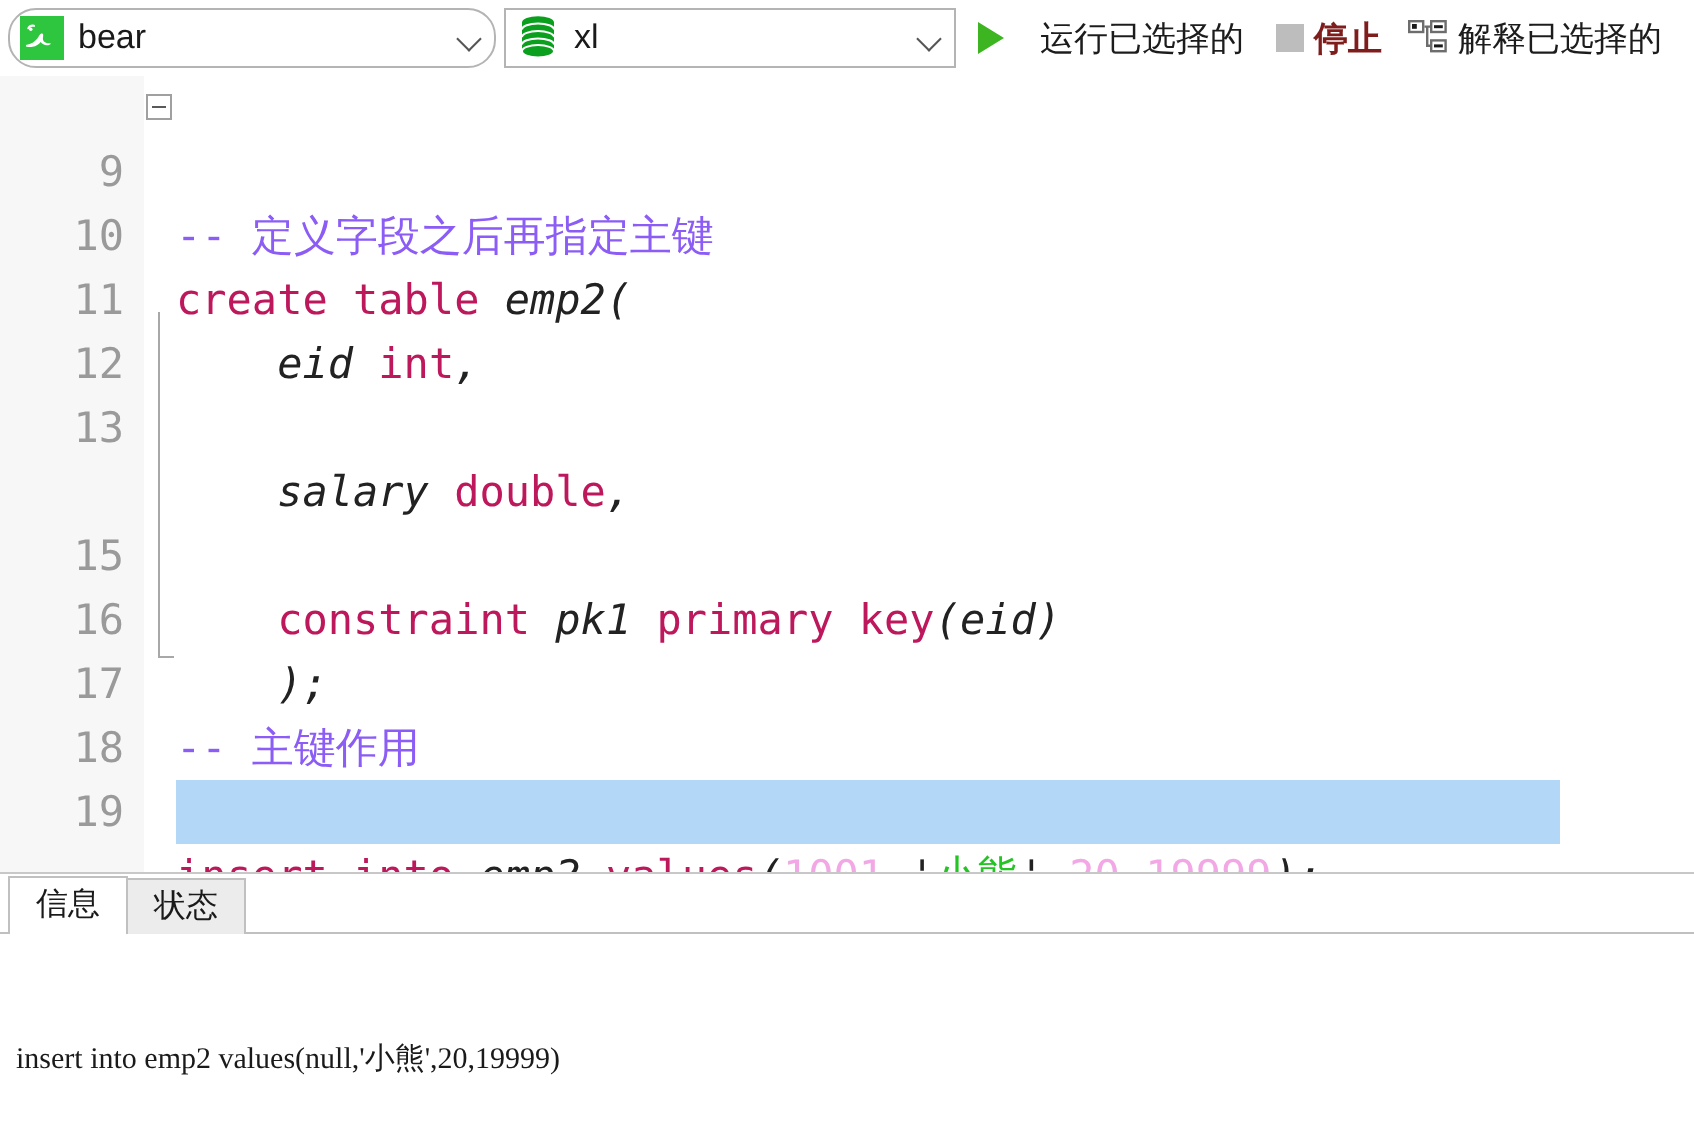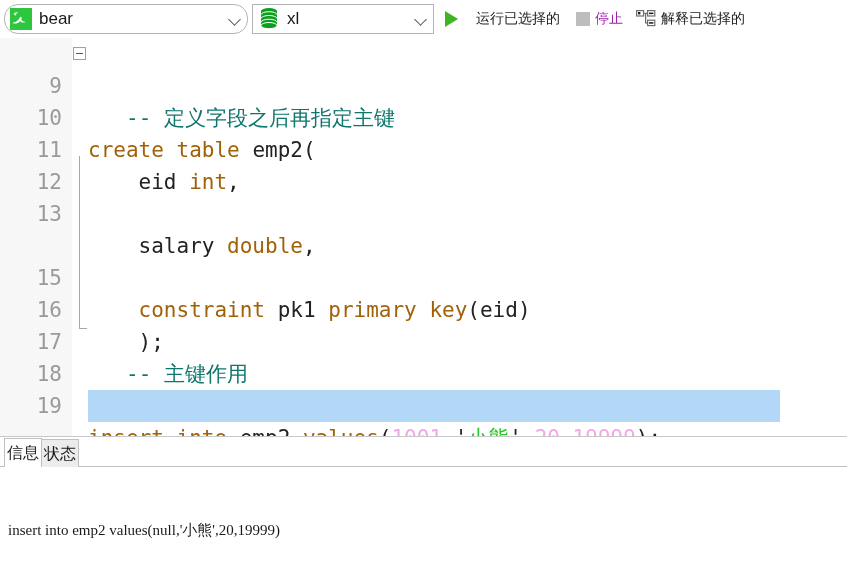--- a/index.html
+++ b/index.html
@@ -29,21 +29,21 @@
     height: 30px;
     border: 1px solid #b4b4b4;
     background: #ffffff;
     display: flex;
     align-items: center;
     box-sizing: border-box;
     padding: 0 4px 0 5px;
     position: relative;
   }
   .combo.conn { width: 244px; border-radius: 14px; }
-  .combo.db   { width: 182px; }
+  .combo.db   { width: 226px; }
   .combo-label {
     flex: 1;
     font-size: 17px;
     color: #1a1a1a;
     font-family: "Liberation Sans", sans-serif;
     margin-left: 7px;
     white-space: nowrap;
     overflow: hidden;
   }
   .caret {
@@ -78,25 +78,25 @@
 
   .tb-btn {
     display: flex;
     align-items: center;
     gap: 5px;
     height: 30px;
     padding: 0 3px;
     white-space: nowrap;
   }
   .tb-btn .lbl {
-    font-size: 14px;
+    font-size: 17px;
     color: #1c1c1c;
     font-family: "Liberation Sans", sans-serif;
   }
-  .tb-btn.disabled .lbl { color: #a21caf; }
+  .tb-btn.disabled .lbl { color: #7f1d1d; font-weight: bold; }
   .play-tri {
     width: 0; height: 0;
     border-left: 13px solid #3cb521;
     border-top: 8px solid transparent;
     border-bottom: 8px solid transparent;
     flex: 0 0 13px;
     margin-left: 4px;
   }
   .stop-sq {
     width: 14px; height: 14px;
@@ -161,26 +161,26 @@
   }
   .sel-fill {
     position: absolute;
     left: 88px;
     top: 0;
     height: 32px;
     background: #b2d7f7;
   }
 
   
-  .kw   { color: #a16207; }
+  .kw   { color: #be185d; }
   .num  { color: #f3a8e6; }
   .str  { color: #25c425; }
   .quo  { color: #222222; }
-  .cmt  { color: #0f766e; margin-left: 38px; }
-  .pln  { color: #222222; }
+  .cmt  { color: #8b5cf6; }
+  .pln  { color: #222222; font-style: italic; }
 
   
   .fold-box {
     position: absolute;
     left: 73px;
     top: 9px;
     width: 13px; height: 13px;
     border: 1px solid #a0a0a0;
     background: #ffffff;
     box-sizing: border-box;
@@ -228,21 +228,21 @@
   .tabstrip::after {
     content: "";
     position: absolute;
     left: 0; right: 0; bottom: 0;
     height: 1px;
     background: #c0c0c0;
   }
   .tab {
     height: 28px;
     line-height: 28px;
-    padding: 0 2px;
+    padding: 0 13px;
     font-size: 16px;
     color: #1a1a1a;
     font-family: "Liberation Sans", sans-serif;
     border: 1px solid #c0c0c0;
     border-bottom: none;
     background: #ececec;
     box-sizing: border-box;
     position: relative;
     z-index: 1;
     margin-right: -1px;

